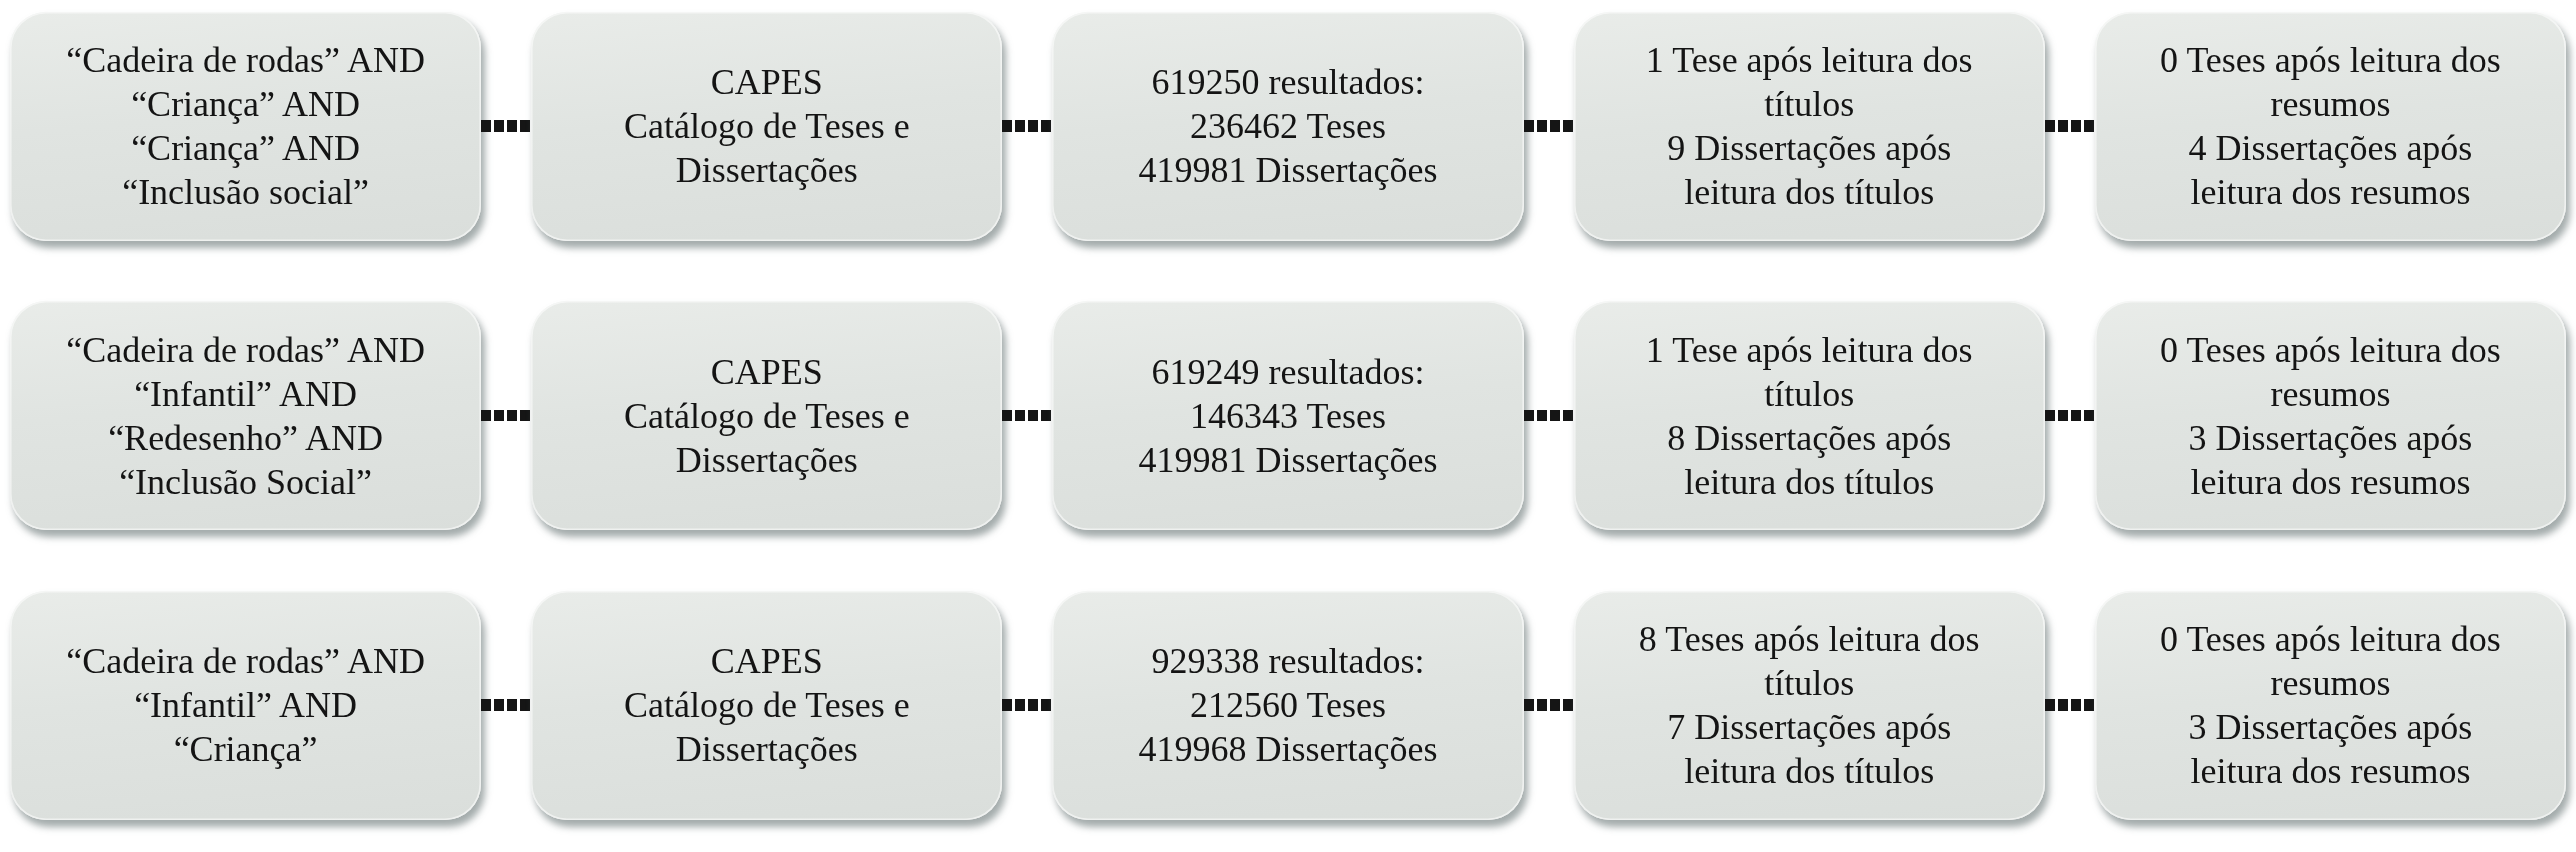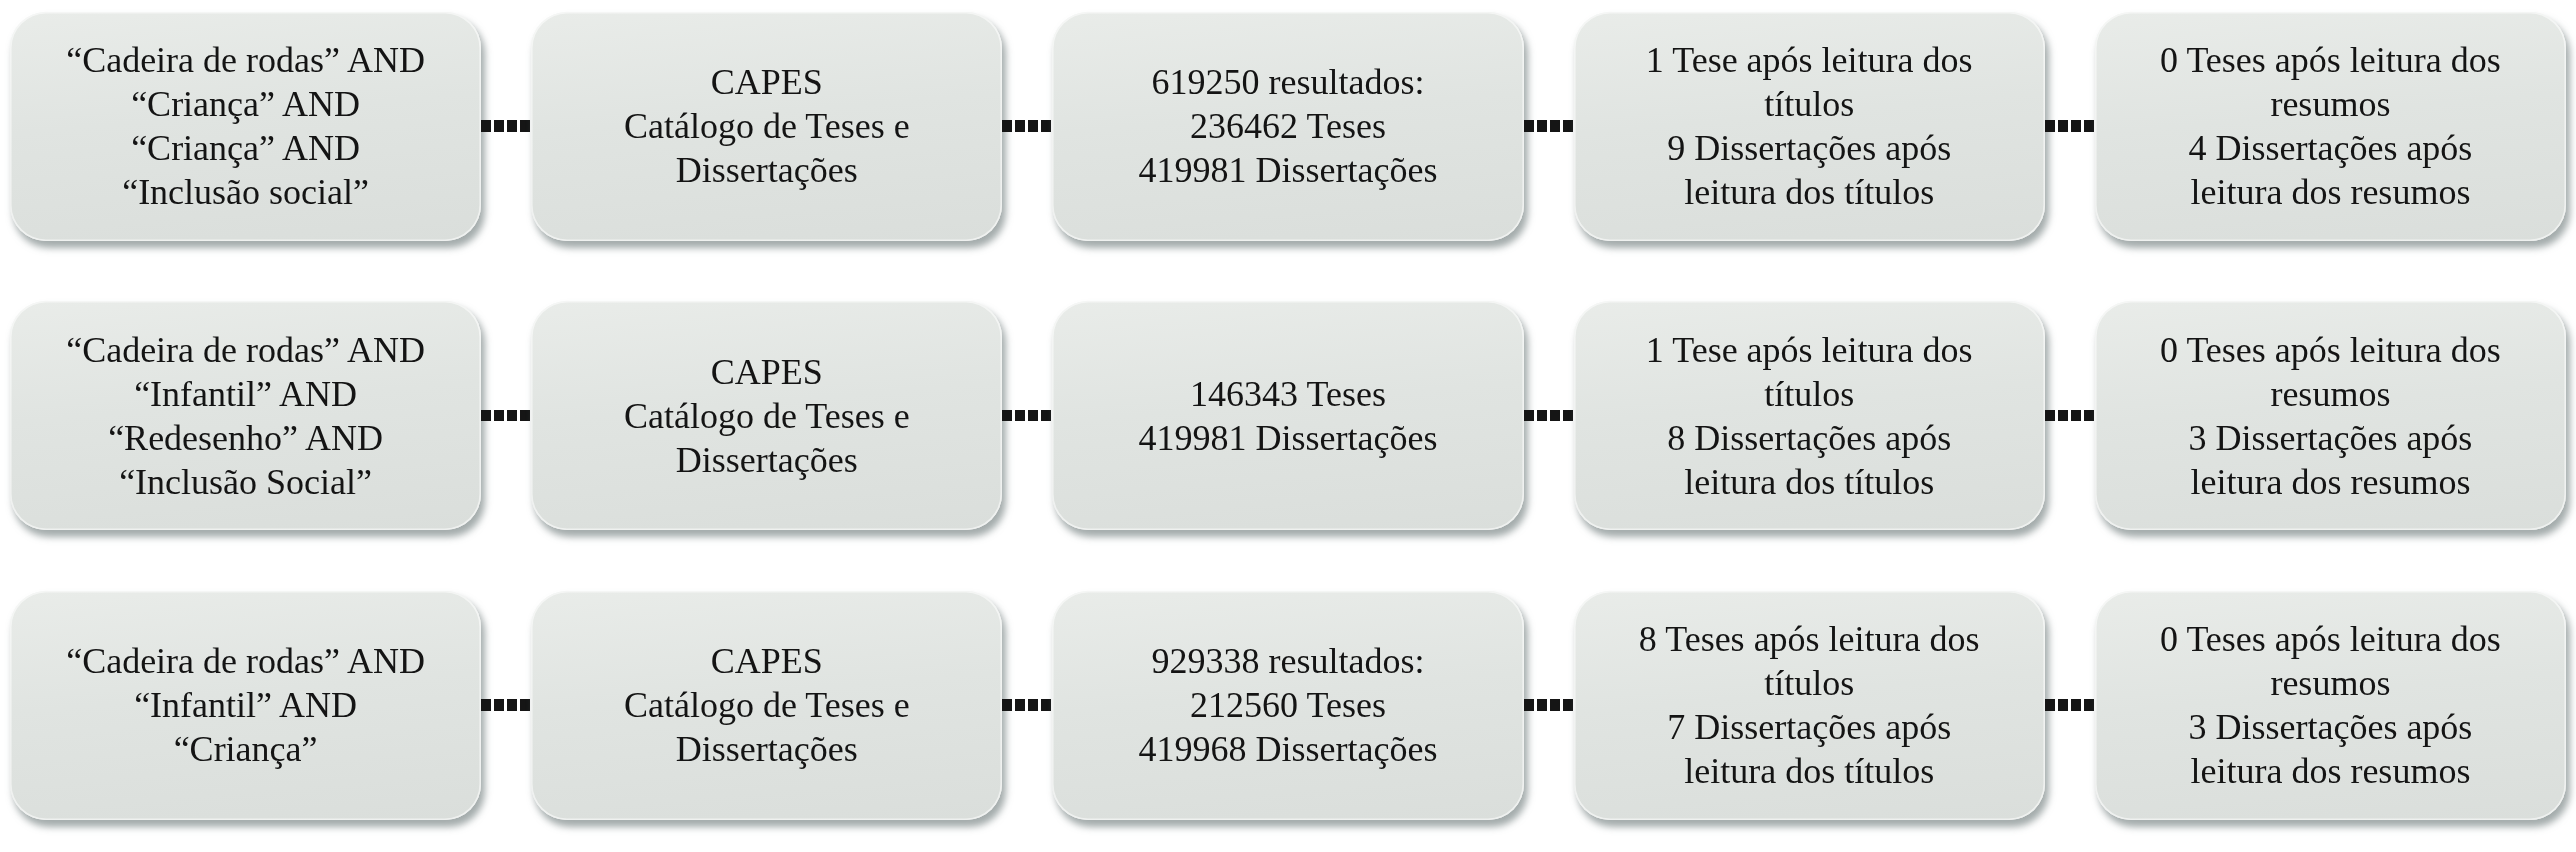--- a/index.html
+++ b/index.html
@@ -103,20 +103,21 @@
       <div class="box-line">“Inclusão Social”</div>
     </div>
     <div class="connector"></div>
     <div class="box">
       <div class="box-line">CAPES</div>
       <div class="box-line">Catálogo de Teses e</div>
       <div class="box-line">Dissertações</div>
     </div>
     <div class="connector"></div>
     <div class="box">
+      <div class="box-line">619249 resultados:</div>
       <div class="box-line">146343 Teses</div>
       <div class="box-line">419981 Dissertações</div>
     </div>
     <div class="connector"></div>
     <div class="box">
       <div class="box-line">1 Tese após leitura dos</div>
       <div class="box-line">títulos</div>
       <div class="box-line">8 Dissertações após</div>
       <div class="box-line">leitura dos títulos</div>
     </div>

